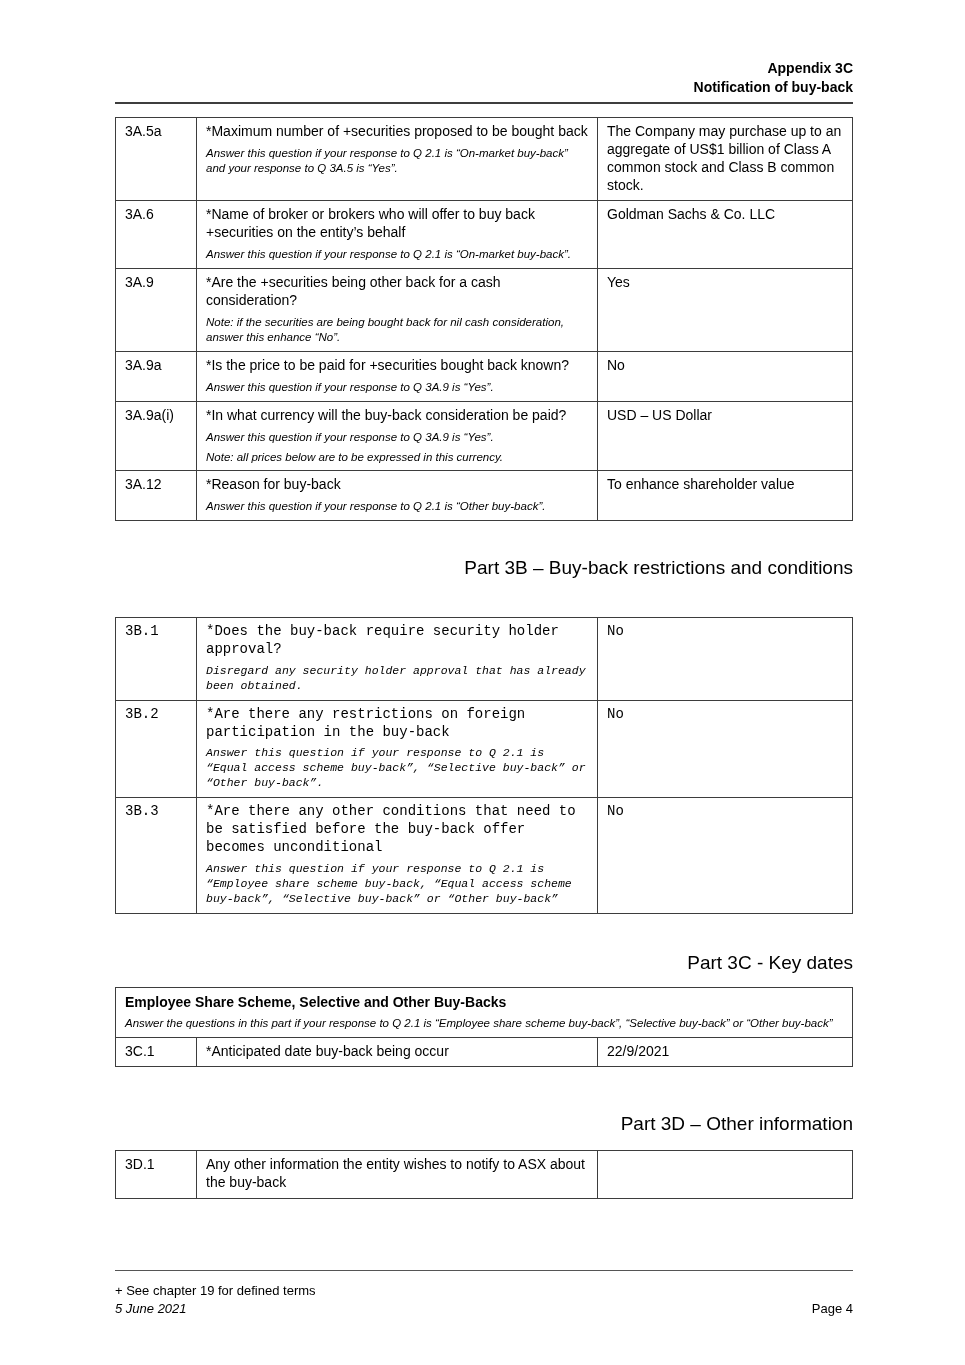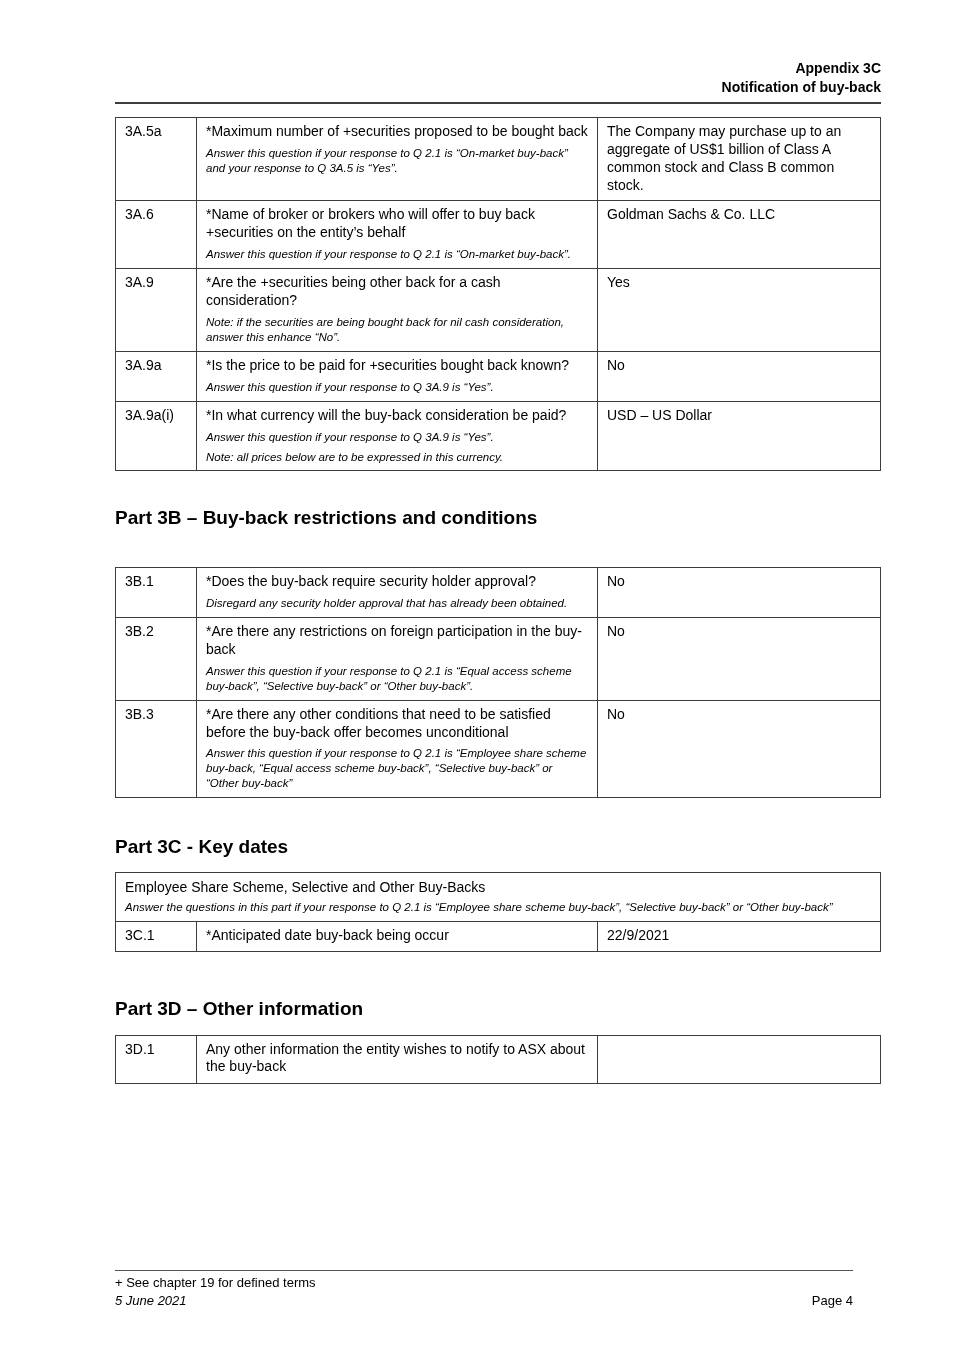--- a/index.html
+++ b/index.html
@@ -6,55 +6,55 @@
   html, body { margin: 0; padding: 0; }
   body {
     width: 965px;
     height: 1365px;
     position: relative;
     background: #ffffff;
     color: #000000;
     font-family: "Liberation Sans", sans-serif;
     overflow: hidden;
   }
-  .page { padding: 59px 84px 0 115px; }
+  .page { padding: 59px 112px 0 115px; }
 
   
   .doc-header { text-align: right; font-weight: 700; font-size: 14px; line-height: 1.35; }
   .header-rule { border: none; border-bottom: 2px solid #3d3d3d; margin: 5px 0 0 0; }
 
   
   table.qa { width: 100%; border-collapse: collapse; table-layout: fixed; margin-top: 13px; }
   table.qa td {
     border: 1.5px solid #3d3d3d;
     vertical-align: top;
     padding: 5px 9px 6px 9px;
     font-size: 14px;
     line-height: 1.28;
   }
   .q-note { font-style: italic; font-size: 11.5px; line-height: 1.3; margin-top: 5px; }
 
   
-  .section-title { font-size: 19px; line-height: 1.35; font-weight: 700; }
+  .section-title { font-size: 19px; line-height: 1.35; font-weight: 400; text-align: right; }
   #part3b-title { margin-top: 34px; }
   #part3c-title { margin-top: 36px; }
   #part3d-title { margin-top: 44px; }
-  #part3b-table { margin-top: 36px; }
+  #part3b-table { margin-top: 36px; font-family: Liberation Mono, monospace; }
   #part3c-table { margin-top: 12px; }
   #part3d-table { margin-top: 13px; }
   #part3d-table td { height: 48px; }
 
   
-  .banner-title { font-weight: 400; font-size: 14px; line-height: 1.3; }
+  .banner-title { font-weight: 700; font-size: 14px; line-height: 1.3; }
   .banner-note { font-style: italic; font-size: 11.5px; line-height: 1.3; margin-top: 4px; }
 
   
   .footer { position: absolute; left: 115px; right: 112px; top: 1270px; }
   .footer-rule { border: none; border-top: 1.5px solid #555; margin: 0; }
-  .footer-line1 { font-size: 13px; line-height: 1.3; margin-top: 4px; }
+  .footer-line1 { font-size: 13px; line-height: 1.3; margin-top: 12px; }
   .footer-line2 { display: flex; justify-content: space-between; font-size: 13px; line-height: 1.3; margin-top: 1px; gap: 40px; }
   .footer-date { font-style: italic; }
 </style>
 </head>
 <body>
 
 <div class="page">
 
   <div class="doc-header">
     <div>Appendix 3C</div>
@@ -102,20 +102,28 @@
           <td>No</td>
         </tr>
         <tr>
           <td>3A.9a(i)</td>
           <td>
             <div class="q-text">*In what currency will the buy-back consideration be paid?</div>
             <div class="q-note">Answer this question if your response to Q 3A.9 is “Yes”.</div>
             <div class="q-note">Note: all prices below are to be expressed in this currency.</div>
           </td>
           <td>USD – US Dollar</td>
+        </tr>
+        <tr>
+          <td>3A.12</td>
+          <td>
+            <div class="q-text">*Reason for buy-back</div>
+            <div class="q-note">Answer this question if your response to Q 2.1 is “Other buy-back”.</div>
+          </td>
+          <td>To enhance shareholder value</td>
         </tr>
       </tbody>
   </table>
 
   <div class="section-title" id="part3b-title">Part 3B – Buy-back restrictions and conditions</div>
 
   <table class="qa" id="part3b-table">
     <colgroup>
         <col style="width:81px">
         <col style="width:401px">

